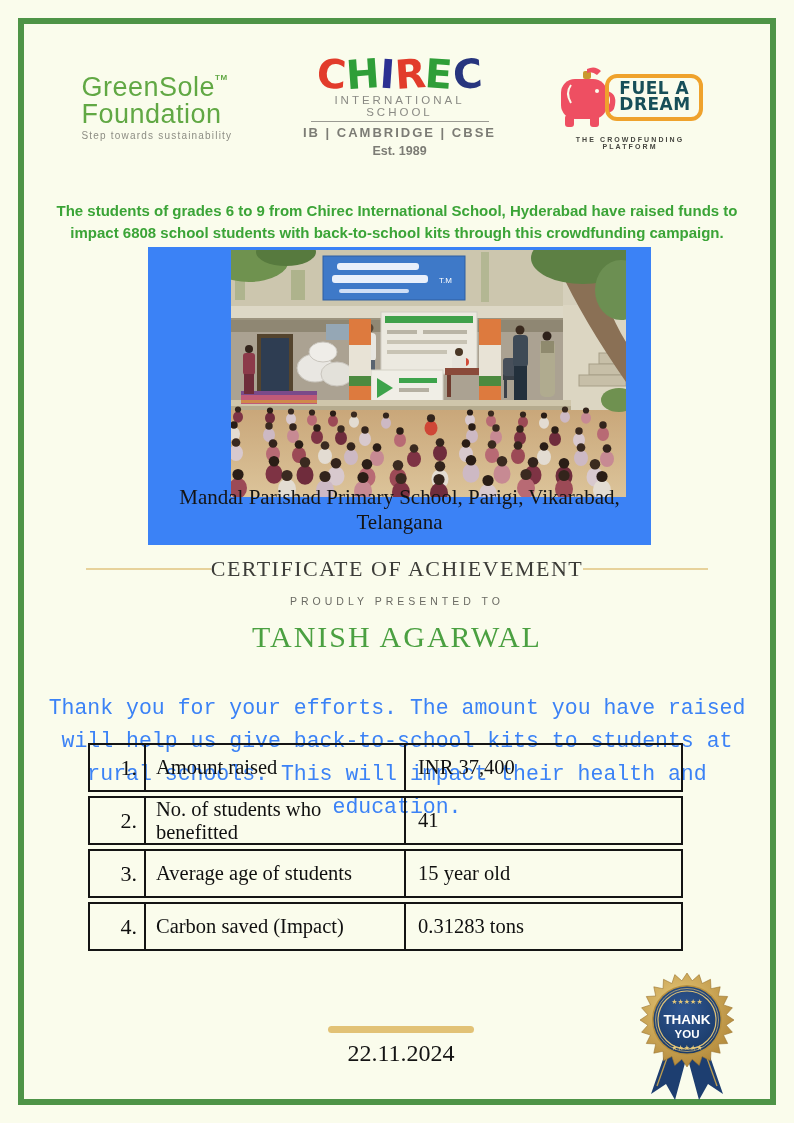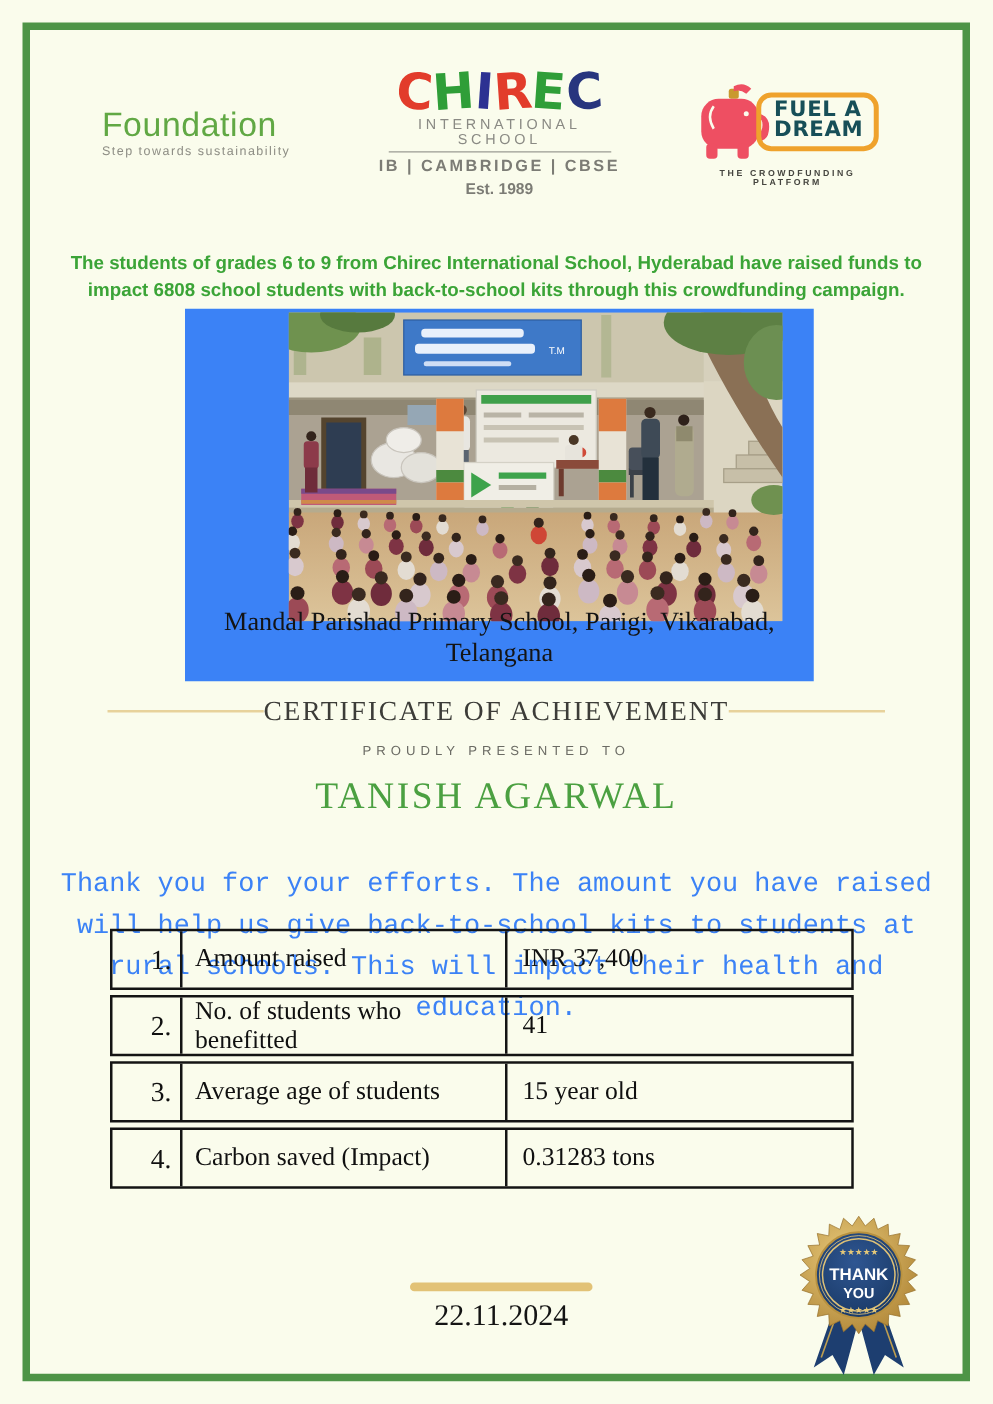--- a/index.html
+++ b/index.html
@@ -98,20 +98,21 @@
   .badge{position:absolute;left:635px;top:968px;width:104px;height:136px}
 </style>
 </head>
 <body>
 
 <div class="frame"></div>
 
 <div class="logos">
 
   <div class="greensole">
+    <div class="gs-line"><span>GreenSole</span><span class="gs-tm">TM</span></div>
     <div class="gs-line">Foundation</div>
     <div class="gs-tag">Step towards sustainability</div>
   </div>
 
   <div class="chirec">
     <div class="chirec-word"><span style="color: rgb(226, 60, 43); transform: rotate(4deg);">C</span><span style="color: rgb(47, 158, 56); transform: rotate(-4deg);">H</span><span style="color: rgb(44, 49, 146); transform: rotate(4deg);">I</span><span style="color: rgb(226, 60, 43); transform: rotate(-4deg);">R</span><span style="color: rgb(47, 158, 56); transform: rotate(4deg);">E</span><span style="color: rgb(39, 53, 126); transform: rotate(-4deg);">C</span></div>
     <div class="chirec-sub">INTERNATIONAL SCHOOL</div>
     <div class="chirec-div"></div>
     <div class="chirec-board">IB | CAMBRIDGE | CBSE</div>
     <div class="chirec-est">Est. 1989</div>

